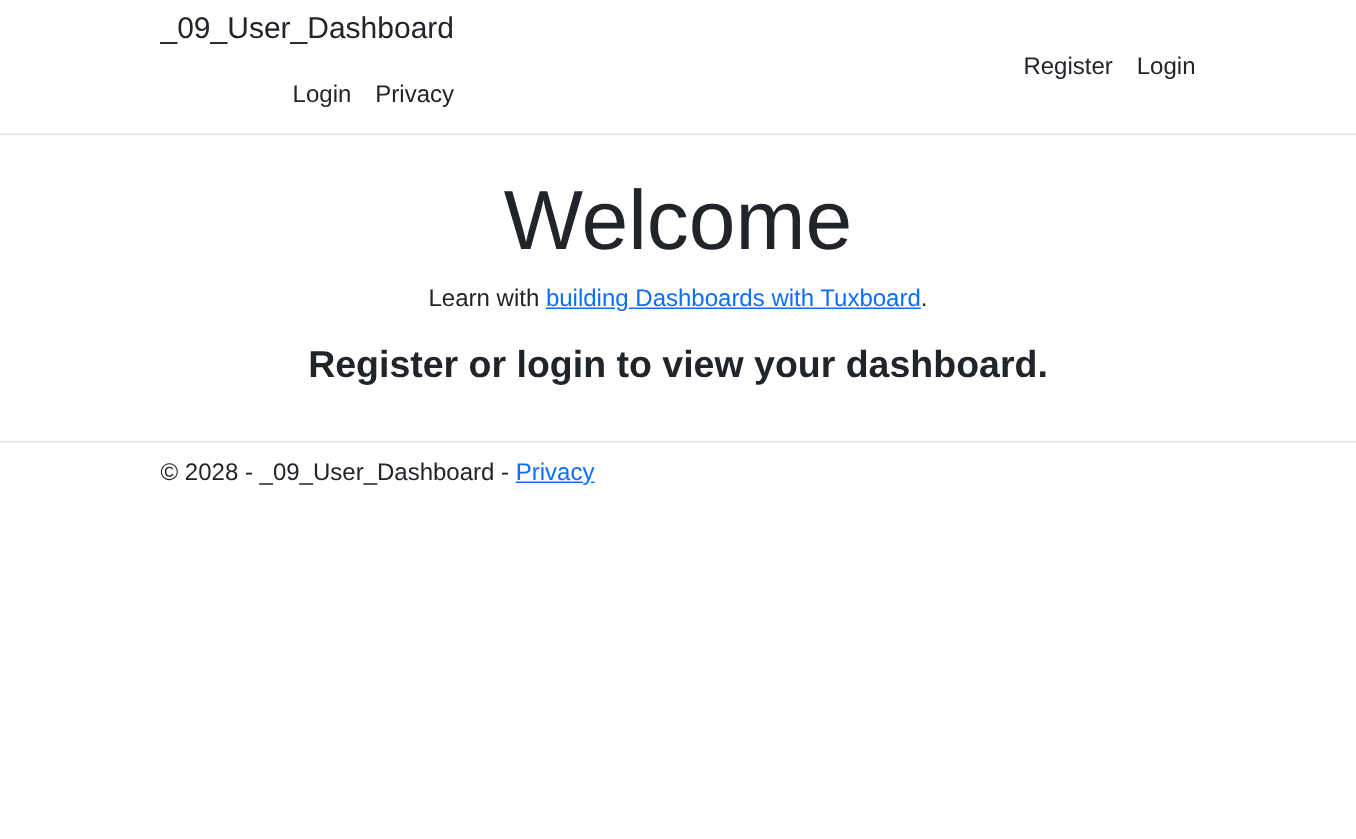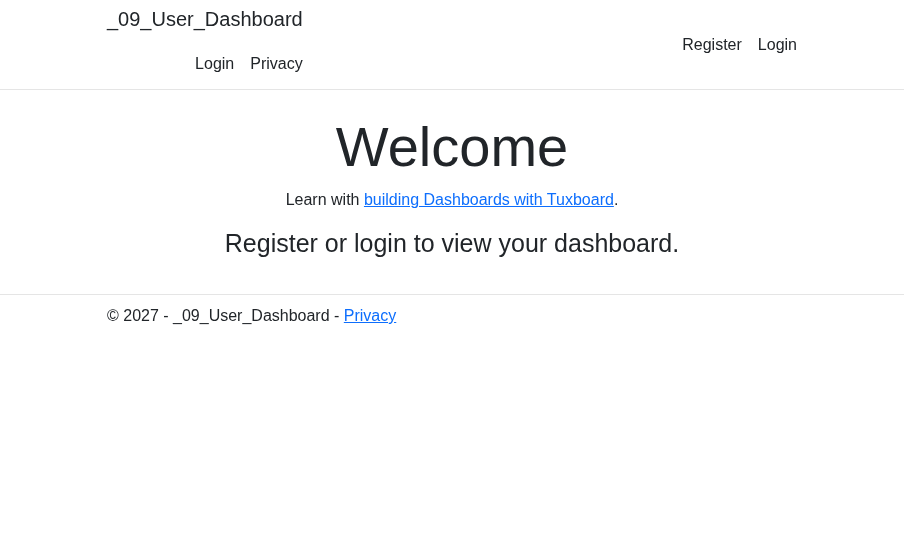--- a/index.html
+++ b/index.html
@@ -66,21 +66,21 @@
     .welcome-sub {
       font-size: 16px;
       color: #212529;
       margin-bottom: 20px;
     }
     .link-primary {
       color: #0d6efd;
     }
     .dashboard-heading {
       font-size: 25px;
-      font-weight: 400;
+      font-weight: 700;
       color: #212529;
       margin-top: 8px;
     }
     .footer {
       border-top: 1px solid #e5e5e5;
       padding: 12px 0;
       margin-top: 16px;
     }
     .footer-text {
       font-size: 16px;
@@ -118,16 +118,16 @@
     <p class="welcome-sub">
       <span>Learn with </span><a class="link-primary" href="#">building Dashboards with Tuxboard</a><span>.</span>
     </p>
     <h2 class="dashboard-heading">Register or login to view your dashboard.</h2>
   </div>
 </main>
 
 <footer class="footer">
   <div class="container">
     <span class="footer-text">
-      <span>© 2027 - _09_User_Dashboard - </span><a class="footer-link" href="#">Privacy</a>
+      <span>© 2028 - _09_User_Dashboard - </span><a class="footer-link" href="#">Privacy</a>
     </span>
   </div>
 </footer>
 
 </body></html>

